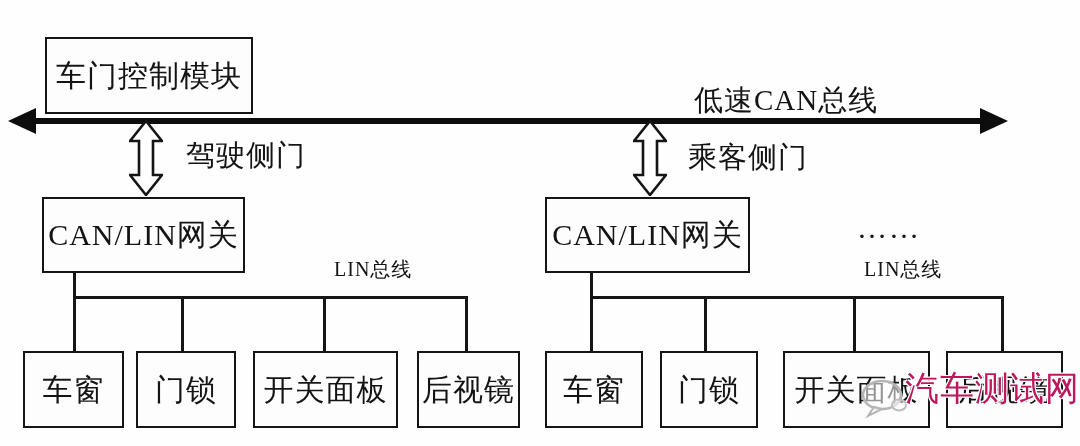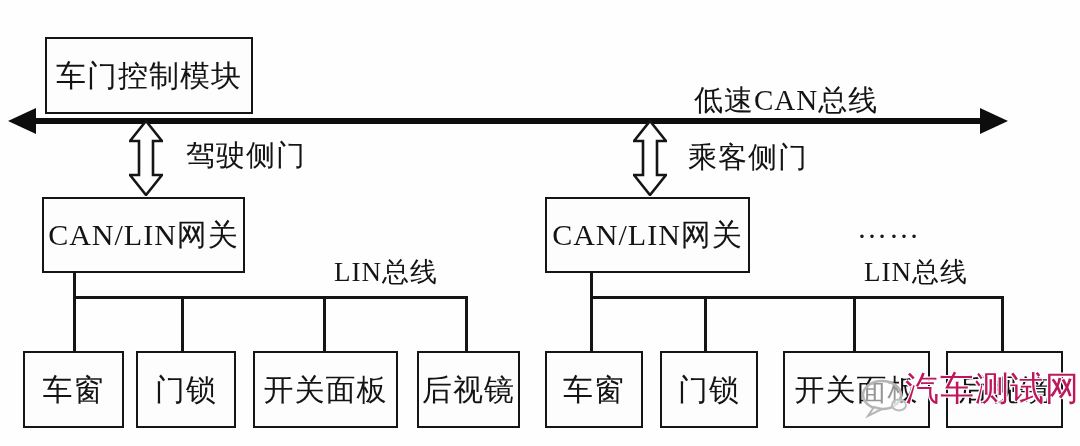--- a/index.html
+++ b/index.html
@@ -14,21 +14,21 @@
   }
   .box {
     position:absolute;
     border:2.5px solid #151515;
     background:#fdfdfd;
     display:flex; align-items:center; justify-content:center;
     font-size:30px; line-height:1; letter-spacing:1px;
     color:#141414;
   }
   .lbl { position:absolute; font-size:29px; line-height:1; color:#141414; letter-spacing:1px; white-space:nowrap; }
-  .lbl-small { font-size:27px; }
+  .lbl-small { font-size:20px; }
   .line { position:absolute; background:#151515; }
   .bus-shaft { position:absolute; left:30px; top:118px; width:952px; height:6px; background:#0d0d0d; }
   .bus-head { position:absolute; width:0; height:0; top:108px; }
   .bus-head-left { left:8px; border-top:13px solid transparent; border-bottom:13px solid transparent; border-right:28px solid #0d0d0d; }
   .bus-head-right { left:980px; border-top:13px solid transparent; border-bottom:13px solid transparent; border-left:28px solid #0d0d0d; }
   .dblarrow { position:absolute; top:120px; width:34px; height:76px; }
   .ellipsis { position:absolute; left:857px; top:211px; font-size:30px; letter-spacing:2px; color:#1a1a1a; }
   .watermark {
     position:absolute; left:905px; top:372px; z-index:6;
     font-size:34px; letter-spacing:1px; line-height:1;

